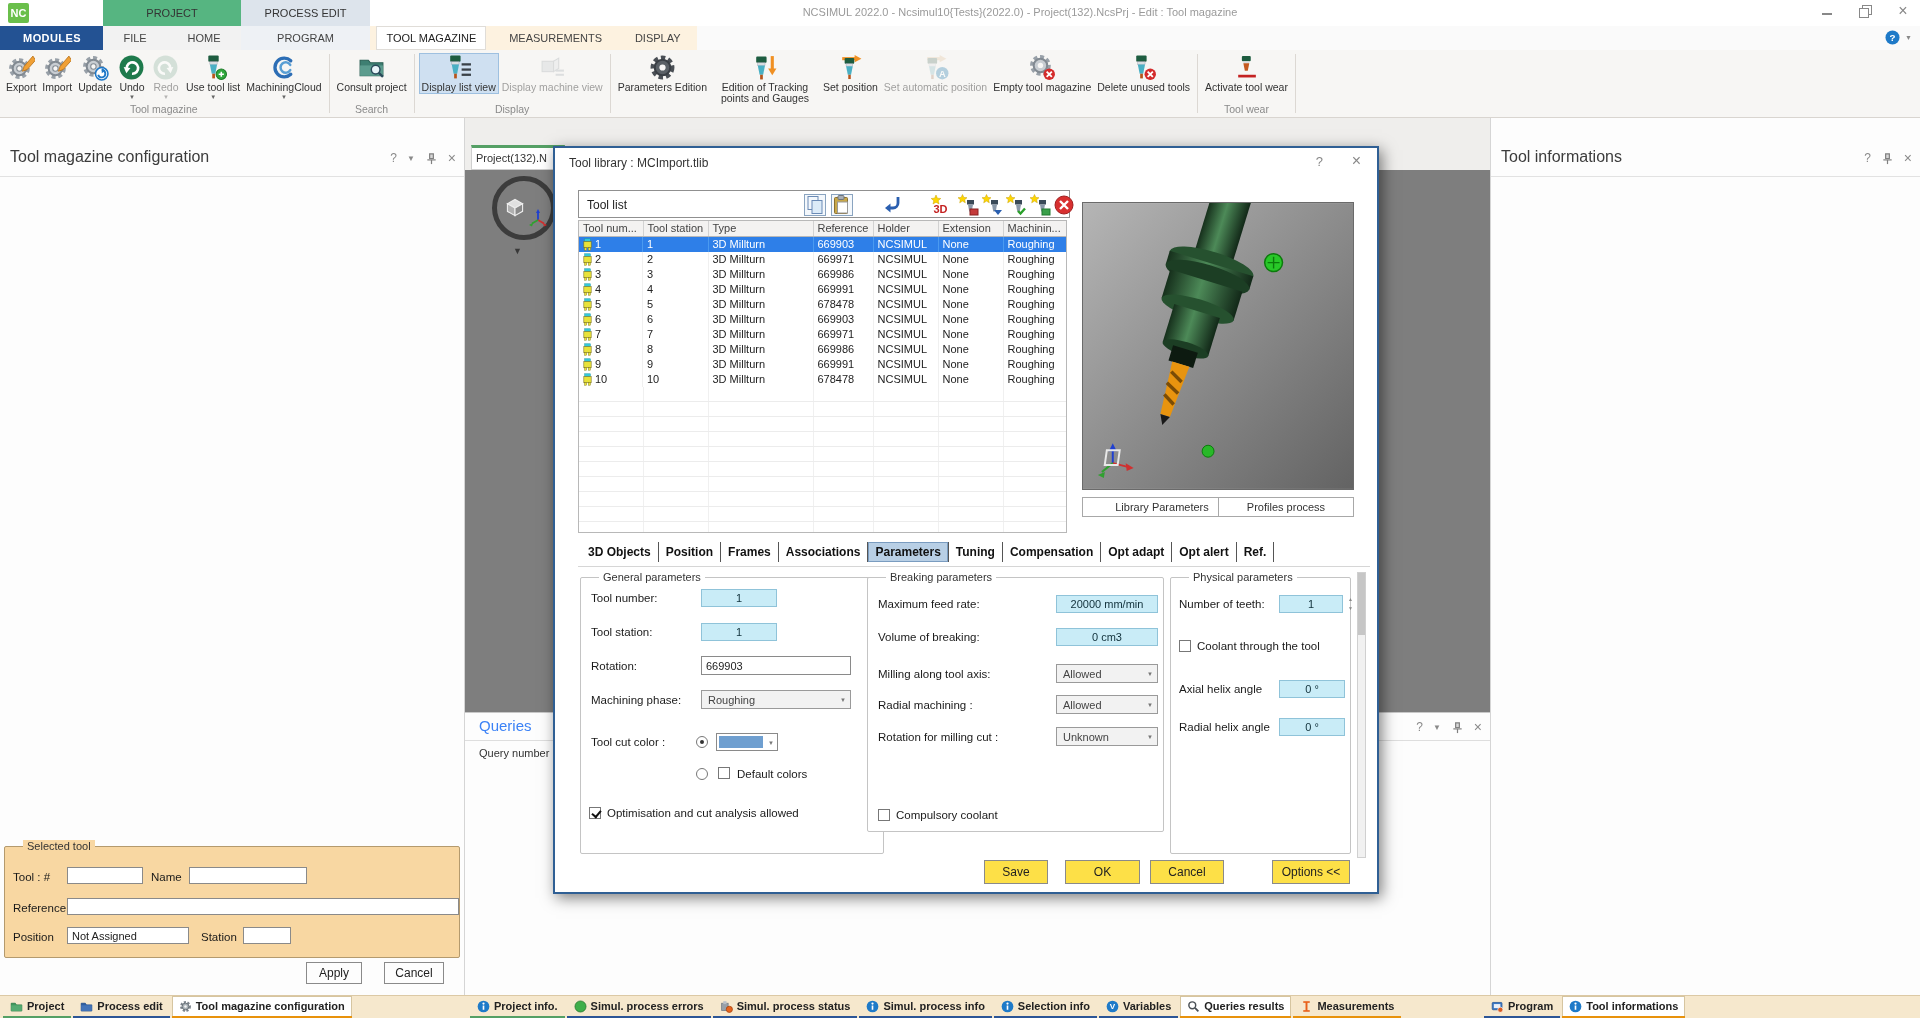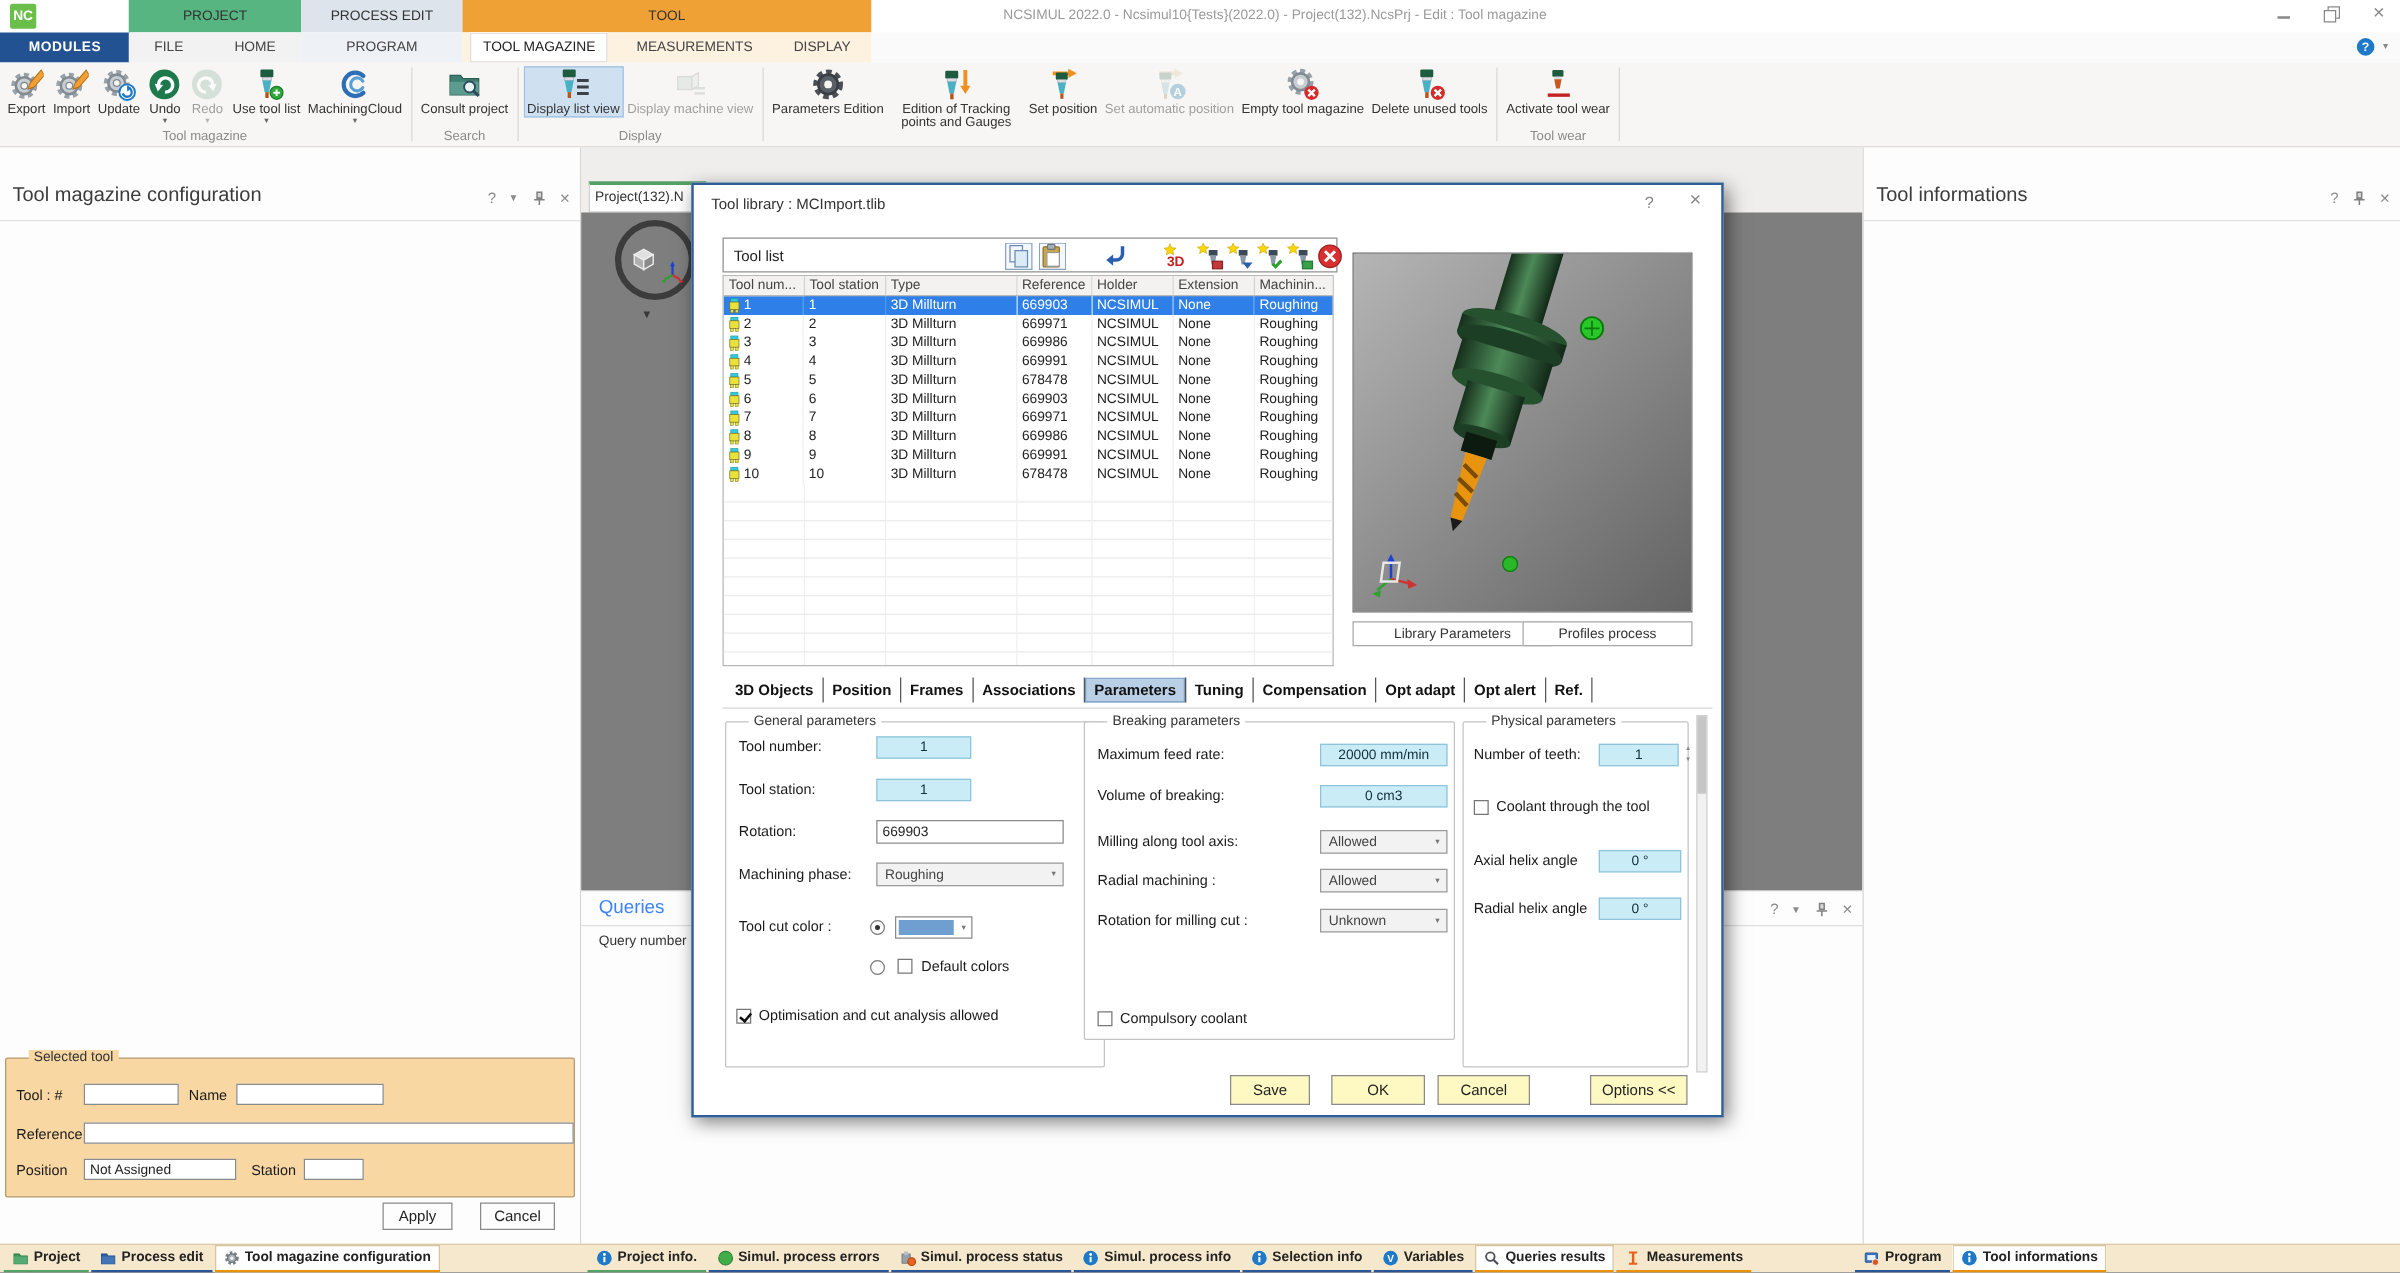--- a/index.html
+++ b/index.html
@@ -154,33 +154,32 @@
     background:#333; border-radius:50%; }
   .swatch { position:absolute; width:62px; height:18px; border:1px solid #8a8a8a; background:#fff; }
   .swatch .sw-in { position:absolute; left:2px; top:2px; width:44px; height:12px; background:#6f9fd0; }
   .swatch::after { content:"▼"; position:absolute; right:3px; top:6px; font-size:6px; color:#777; }
   .spin { position:absolute; width:11px; height:18px; display:flex; flex-direction:column;
     align-items:center; justify-content:space-between; padding:2px 0; color:#888; }
   .spin span { font-size:5px; line-height:5px; }
   .vscroll { position:absolute; left:802px; top:424px; width:9px; height:286px; background:#f1f1f1;
     border:1px solid #d0d0d0; }
   .vthumb { position:absolute; left:0; top:0; width:7px; height:62px; background:#c6c6c6; }
-  .dbtn { position:absolute; top:712px; height:24px; background:#fef9c3; border:1px solid #8a8a8a;
+  .dbtn { position:absolute; top:712px; height:24px; background:#fde047; border:1px solid #8a8a8a;
     font-size:12px; color:#222; display:flex; align-items:center; justify-content:center; }
 </style>
 </head>
 <body>
 
 <div id="app">
 
   <div class="titlebar">
     <div class="nc-logo">NC</div>
     <div class="strip strip-project">PROJECT</div>
     <div class="strip strip-process">PROCESS EDIT</div>
-    <div class="strip strip-tool">TOOL</div>
     <div class="win-title">NCSIMUL 2022.0 - Ncsimul10{Tests}(2022.0) - Project(132).NcsPrj - Edit : Tool magazine</div>
     <div class="win-btns">
       <span class="wb wb-min"></span>
       <span class="wb wb-restore"></span>
       <span class="wb wb-close">×</span>
     </div>
   </div>
 
   <div class="tabrow">
     <div class="modules-tab">MODULES</div>

